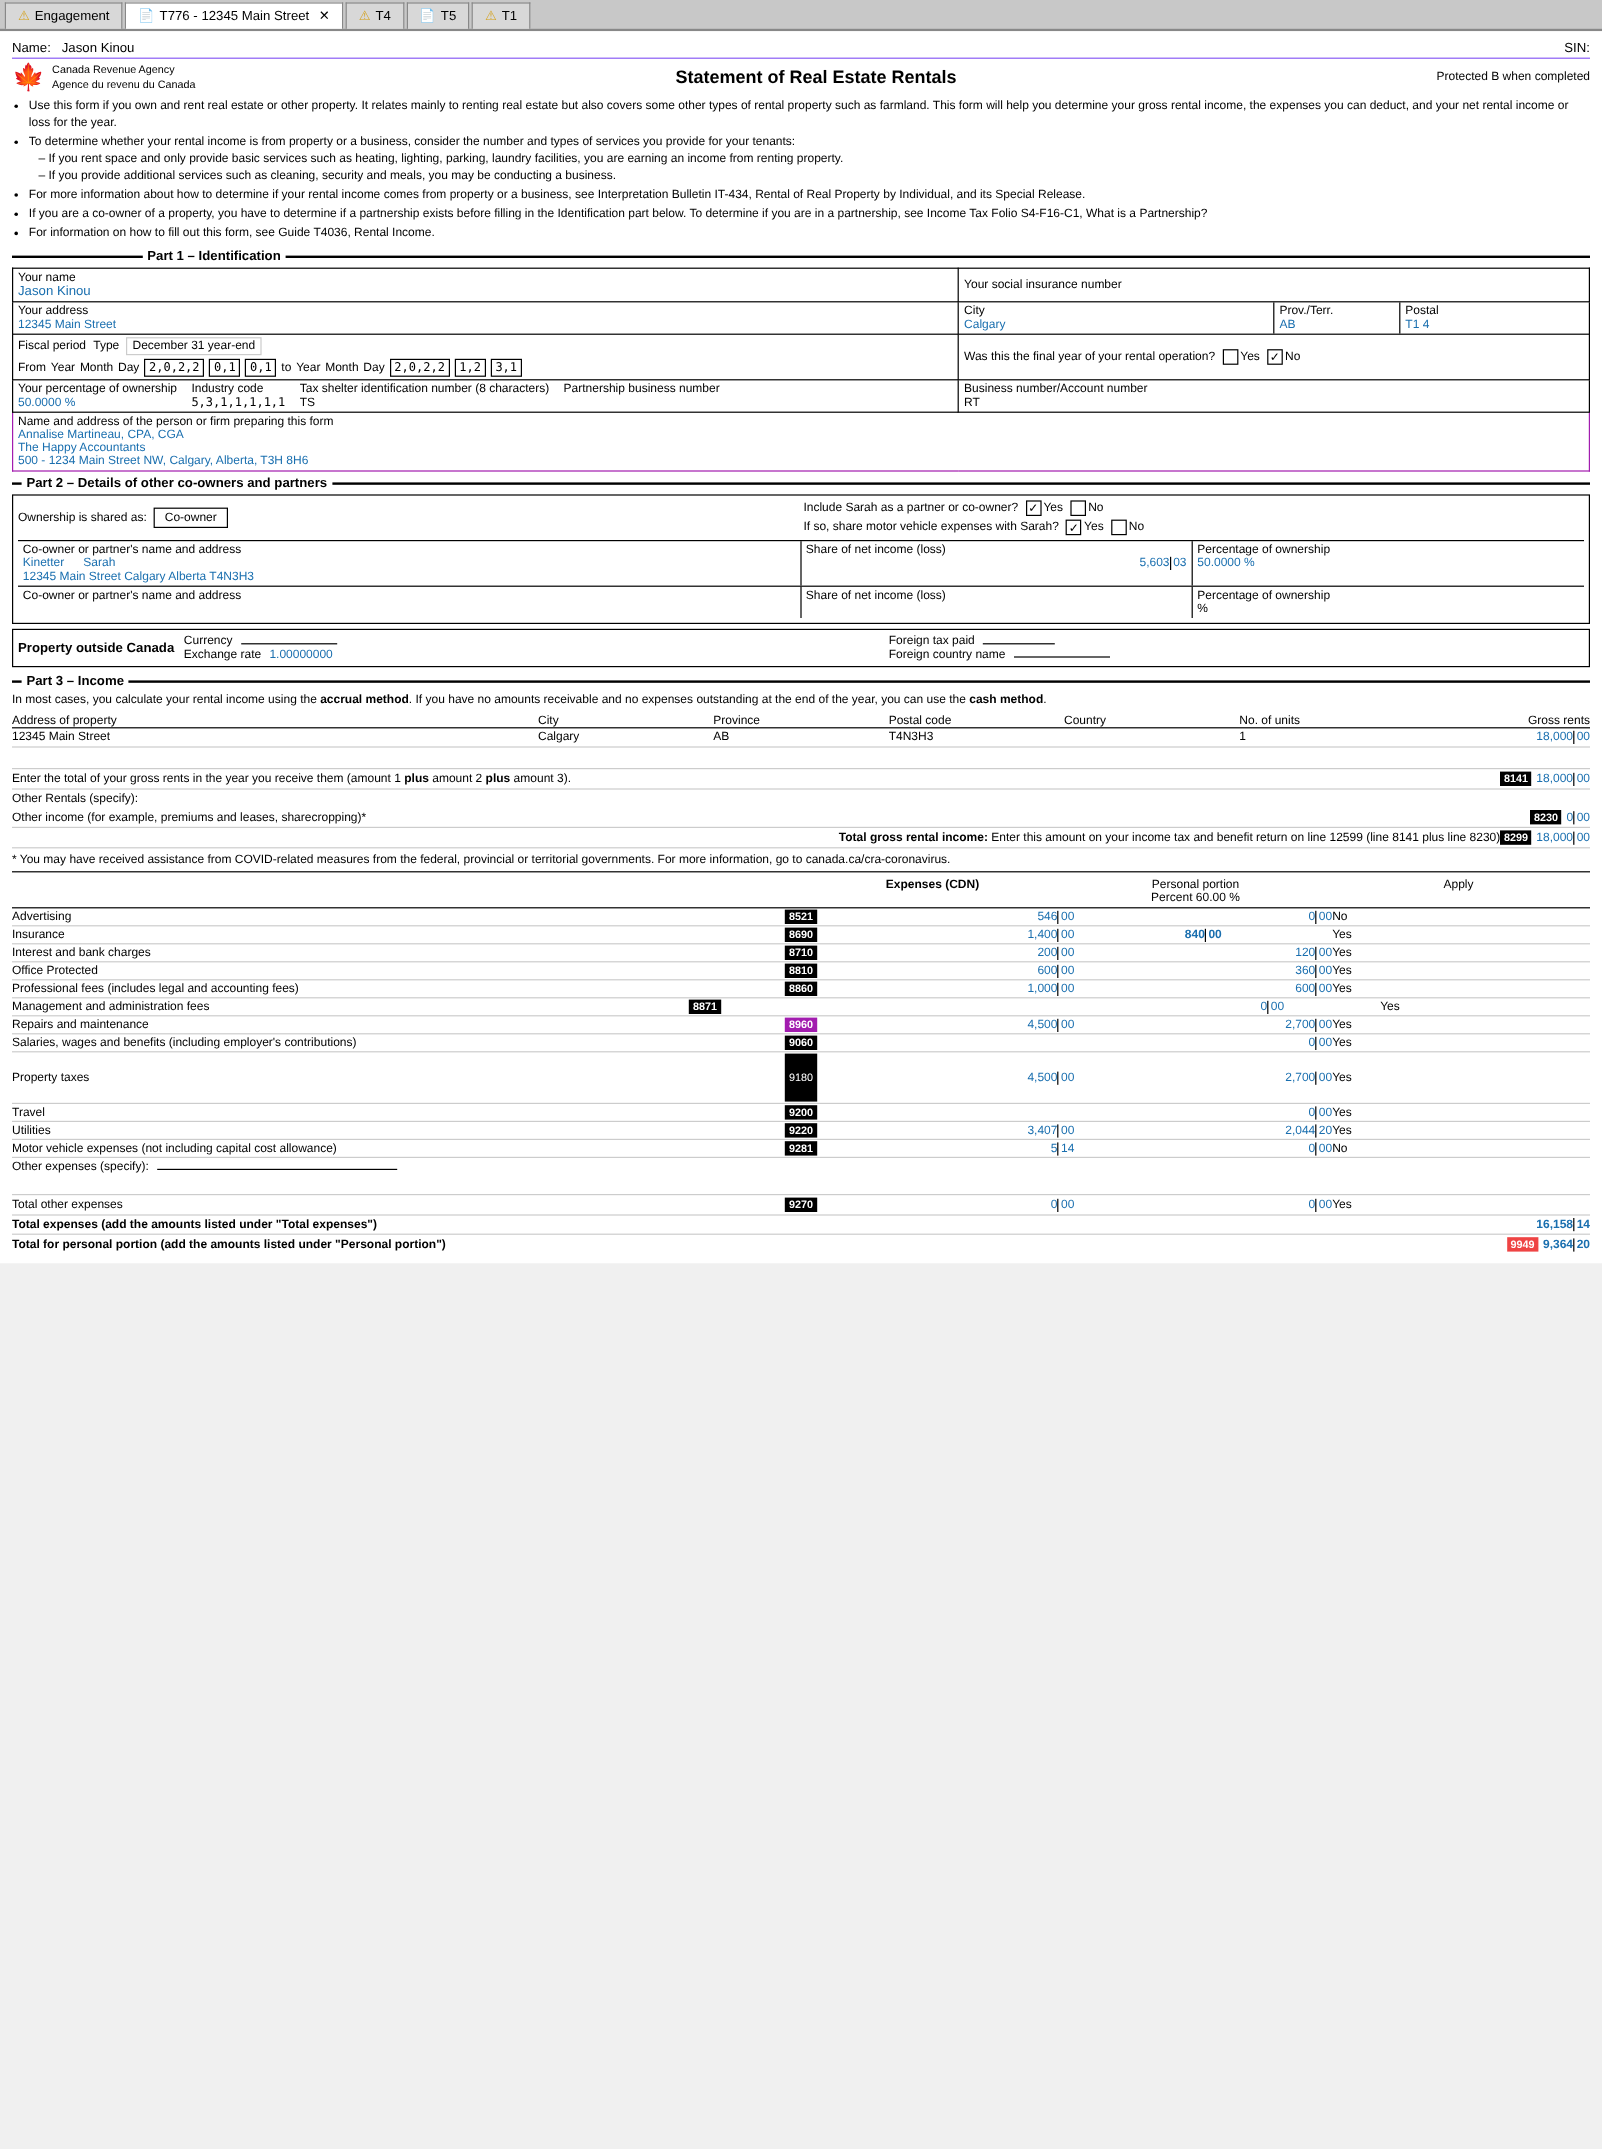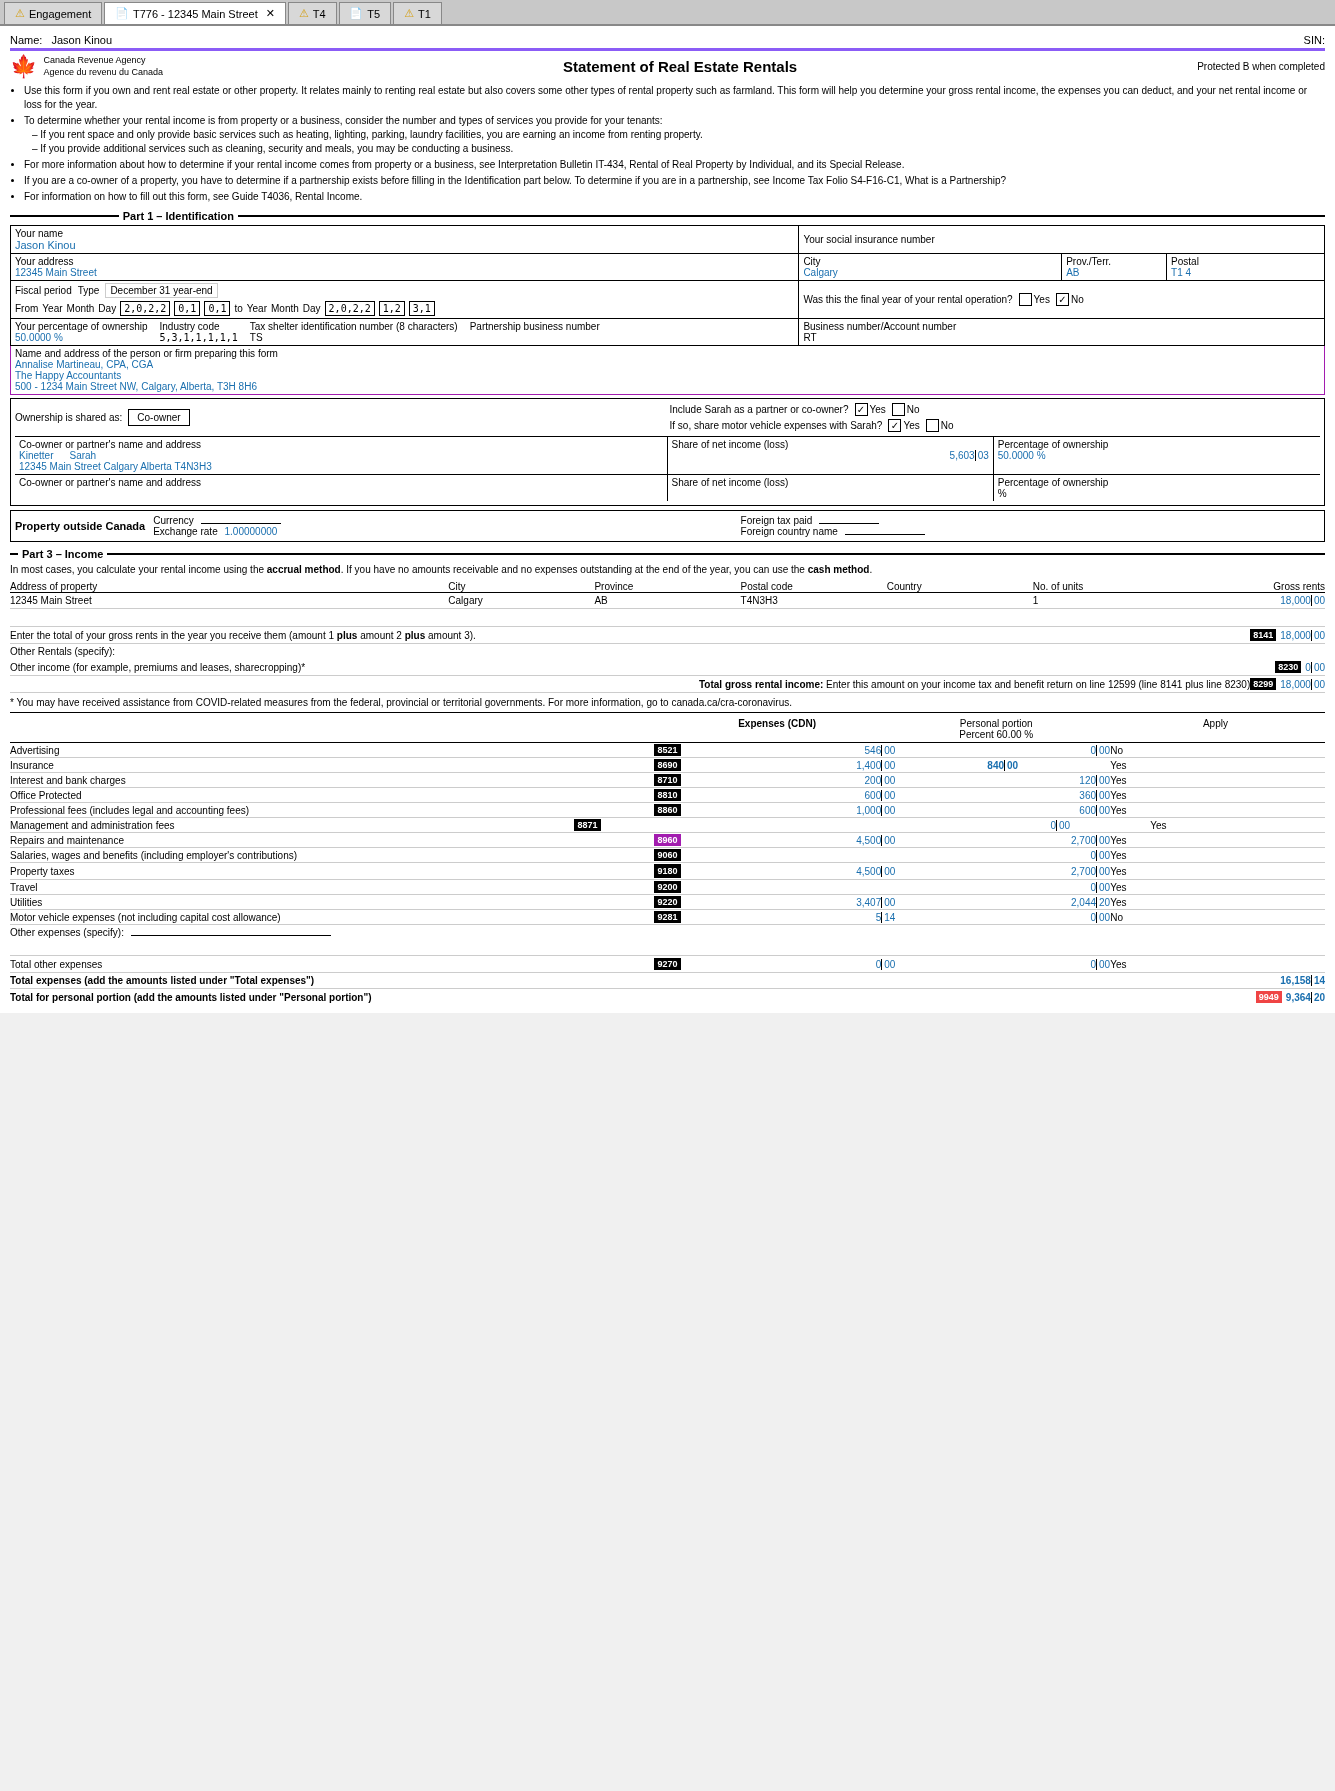--- a/index.html
+++ b/index.html
@@ -31,21 +31,21 @@
     </div>
     <div style="padding:4px 10px; border:1px solid #888; border-bottom:none; background:#d8d8d8; display:flex; align-items:center; gap:4px; font-size:11px; margin-right:2px; cursor:pointer;">
       <span style="color:#d4a017;">⚠</span>
       <span>T1</span>
     </div>
   </div>
 </div>
 
 <div style="background:white; padding:8px 10px; position:relative;">
 
-  <div style="display:flex; justify-content:space-between; margin-bottom:4px; border-bottom:3px solid #8b5cf6; padding-bottom:2px;">
+  <div style="display:flex; justify-content:space-between; margin-bottom:4px; border-bottom:1px solid #8b5cf6; padding-bottom:2px;">
     <div>
       <span style="font-size:11px;">Name:</span>
       <span style="margin-left:6px; font-size:11px;">Jason Kinou</span>
     </div>
     <div>
       <span style="font-size:11px;">SIN:</span>
     </div>
   </div>
 
   <div style="display:grid; grid-template-columns:auto 1fr auto; align-items:center; margin-bottom:6px;">
@@ -189,20 +189,25 @@
       <td style="border:1px solid #a21caf; padding:2px 4px;" colspan="2">
         <div>Name and address of the person or firm preparing this form</div>
         <div style="color:#1a6faf;">Annalise Martineau, CPA, CGA</div>
         <div style="color:#1a6faf;">The Happy Accountants</div>
         <div style="color:#1a6faf;">500 - 1234 Main Street NW, Calgary, Alberta, T3H 8H6</div>
       </td>
     </tr>
   </tbody>
     </table>
 
+  <div style="display:flex; align-items:center; margin:4px 0 3px 0;">
+    <span style="border-top:2px solid #000; width:8px; display:inline-block;"></span>
+    <span style="font-weight:bold; font-size:11px; padding:0 4px;">Part 2 – Details of other co-owners and partners</span>
+    <span style="border-top:2px solid #000; flex:1; display:inline-block;"></span>
+  </div>
 
   <div style="border:1px solid #000; padding:4px; margin-bottom:4px;">
 
     <div style="display:grid; grid-template-columns:1fr 1fr; gap:4px;">
       <div style="display:flex; align-items:center; gap:6px; font-size:10px;">
         <span>Ownership is shared as:</span>
         <span style="border:1px solid #000; padding:2px 8px;">Co-owner</span>
       </div>
       <div style="font-size:10px;">
         <div style="display:flex; align-items:center; gap:6px; margin-bottom:3px;">
@@ -450,21 +455,21 @@
       <span>Salaries, wages and benefits (including employer's contributions)</span>
       <span style="background:#000; color:white; padding:1px 3px; font-size:9px; font-weight:bold;">9060</span>
       <span style="color:#1a6faf; text-align:right;"></span>
       <span></span>
       <span style="color:#1a6faf; text-align:right;">0<span style="border-left:1px solid #000; padding-left:2px;">00</span></span>
       <span></span>
       <span>Yes</span>
     </div>
     <div style="display:grid; grid-template-columns:3fr auto 1fr auto 1fr auto 1fr; font-size:10px; border-bottom:1px solid #ccc; padding:1px 0; align-items:center;">
       <span>Property taxes</span>
-      <span style="background:#000; color:white; padding:2px 3px; font-size:9px; font-weight:bold;">9180</span>
+      <span style="background:#000; color:white; padding:15px 3px; font-size:9px; font-weight:normal;">9180</span>
       <span style="color:#1a6faf; text-align:right;">4,500<span style="border-left:1px solid #000; padding-left:2px;">00</span></span>
       <span></span>
       <span style="color:#1a6faf; text-align:right;">2,700<span style="border-left:1px solid #000; padding-left:2px;">00</span></span>
       <span></span>
       <span>Yes</span>
     </div>
     <div style="display:grid; grid-template-columns:3fr auto 1fr auto 1fr auto 1fr; font-size:10px; border-bottom:1px solid #ccc; padding:1px 0; align-items:center;">
       <span>Travel</span>
       <span style="background:#000; color:white; padding:1px 3px; font-size:9px; font-weight:bold;">9200</span>
       <span style="color:#1a6faf; text-align:right;"></span>

